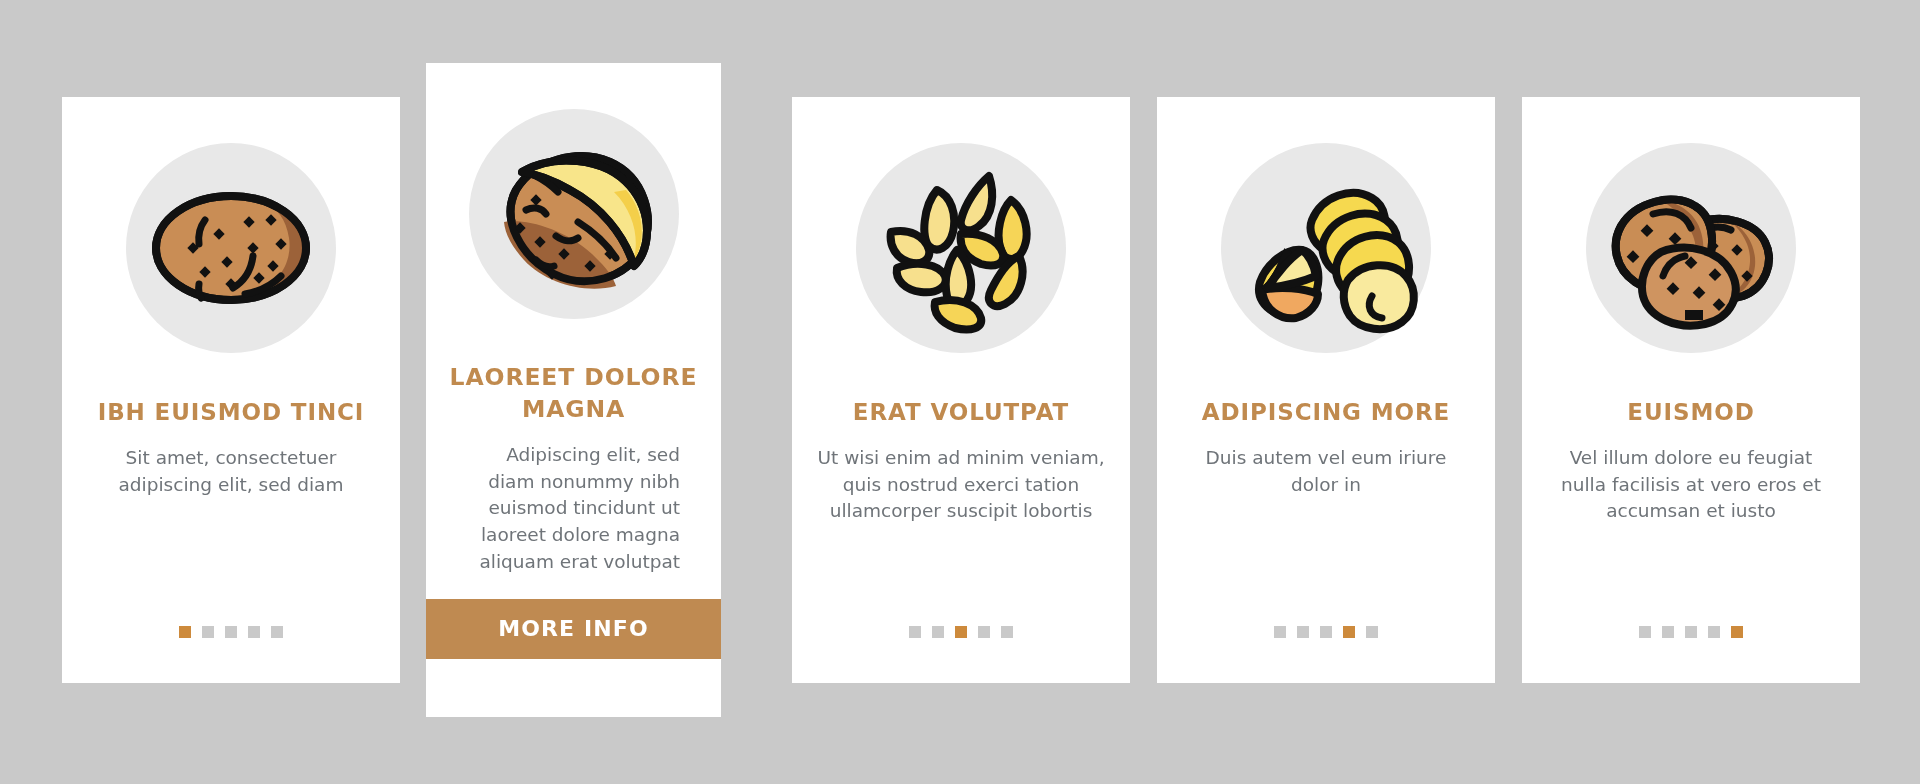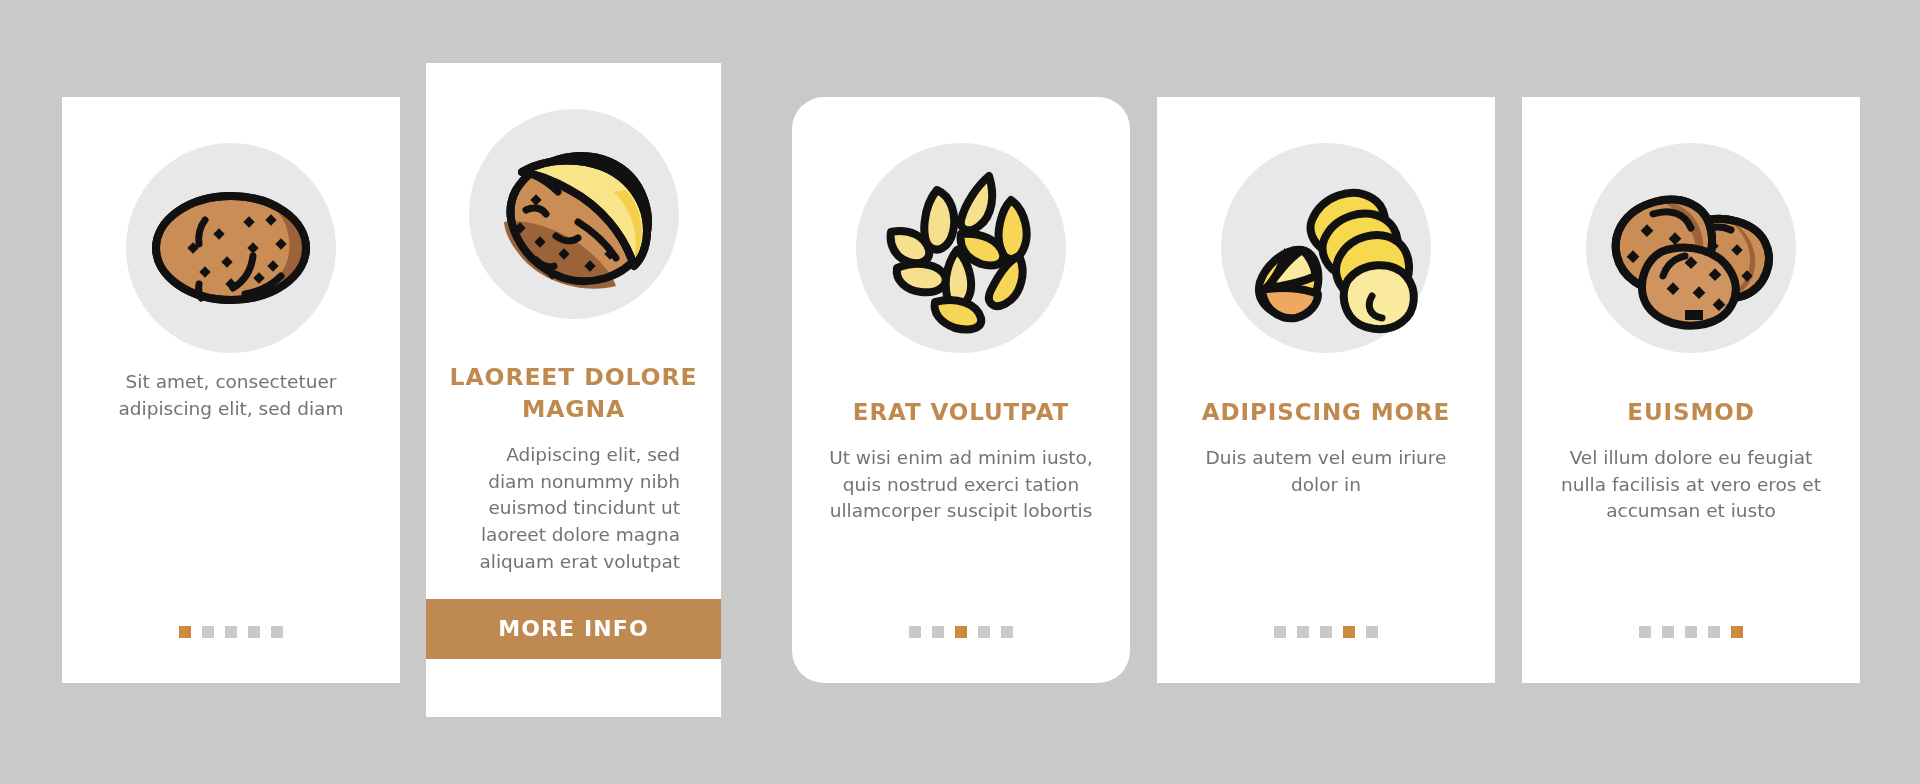--- a/index.html
+++ b/index.html
@@ -108,20 +108,21 @@
           <rect x="70" y="120" width="8" height="8" transform="rotate(45 74 124)"></rect>
           <rect x="96" y="132" width="8" height="8" transform="rotate(45 100 136)"></rect>
           <rect x="124" y="126" width="8" height="8" transform="rotate(45 128 130)"></rect>
         </g>
         <path d="M74 72 C68 80 67 88 68 96" fill="none" stroke="#111111" stroke-width="7" stroke-linecap="round"></path>
         <path d="M122 108 C120 124 112 134 102 140" fill="none" stroke="#111111" stroke-width="7" stroke-linecap="round"></path>
         <path d="M150 128 C140 138 126 144 114 146" fill="none" stroke="#111111" stroke-width="7" stroke-linecap="round"></path>
         <path d="M68 136 C67 142 68 146 70 150" fill="none" stroke="#111111" stroke-width="7" stroke-linecap="round"></path>
       </svg>
     </div>
+    <div class="card-title">IBH EUISMOD TINCI</div>
     <div class="card-body">Sit amet, consectetuer adipiscing elit, sed diam</div>
     <div class="spacer"></div>
     <div class="dots">
       <span class="dot active"></span>
       <span class="dot"></span>
       <span class="dot"></span>
       <span class="dot"></span>
       <span class="dot"></span>
     </div>
   </div>
@@ -150,38 +151,38 @@
         <path d="M82 122 C90 128 98 128 104 124" fill="none" stroke="#111111" stroke-width="7" stroke-linecap="round"></path>
         <path d="M62 146 C68 152 74 154 80 152" fill="none" stroke="#111111" stroke-width="7" stroke-linecap="round"></path>
       </svg>
     </div>
     <div class="card-title">LAOREET DOLORE MAGNA</div>
     <div class="card-body">Adipiscing elit, sed diam nonummy nibh euismod tincidunt ut laoreet dolore magna aliquam erat volutpat</div>
     <div class="spacer"></div>
     <button class="more-btn">MORE INFO</button>
   </div>
 
-  <div class="card regular" style="left:792px;width:338px;border-radius:32px;">
+  <div class="card regular" style="left:792px;width:338px;">
     <div class="icon-wrap">
       <svg width="200" height="200" viewBox="0 0 200 200">
         <g stroke="#111111" stroke-width="8" stroke-linejoin="round">
           <path d="M76 42 C90 48 96 66 92 84 C88 100 76 106 68 98 C60 90 62 58 76 42 Z" fill="#f7e08d"></path>
           <path d="M128 28 C134 46 132 68 118 78 C108 86 98 82 100 72 C104 56 116 38 128 28 Z" fill="#f7e08d"></path>
           <path d="M150 52 C164 62 170 86 162 102 C156 114 144 114 140 102 C134 86 140 62 150 52 Z" fill="#f6d557"></path>
           <path d="M30 84 C48 80 64 88 68 102 C70 112 60 118 48 114 C34 110 28 96 30 84 Z" fill="#f7e08d"></path>
           <path d="M100 86 C120 84 138 92 142 106 C144 116 134 120 120 116 C104 110 98 98 100 86 Z" fill="#f6d557"></path>
           <path d="M36 120 C56 112 78 116 84 128 C88 138 76 146 60 144 C44 142 34 132 36 120 Z" fill="#f7e08d"></path>
           <path d="M96 102 C110 116 114 140 106 152 C100 162 88 160 86 148 C82 130 88 112 96 102 Z" fill="#f7e08d"></path>
           <path d="M158 108 C166 124 160 148 144 156 C132 162 124 154 130 142 C138 126 148 112 158 108 Z" fill="#f6d557"></path>
           <path d="M74 154 C96 148 116 156 120 170 C122 180 110 184 94 180 C78 174 72 164 74 154 Z" fill="#f6d557"></path>
         </g>
       </svg>
     </div>
     <div class="card-title">ERAT VOLUTPAT</div>
-    <div class="card-body">Ut wisi enim ad minim iusto, quis nostrud exerci tation ullamcorper suscipit lobortis</div>
+    <div class="card-body">Ut wisi enim ad minim veniam, quis nostrud exerci tation ullamcorper suscipit lobortis</div>
     <div class="spacer"></div>
     <div class="dots">
       <span class="dot"></span>
       <span class="dot"></span>
       <span class="dot active"></span>
       <span class="dot"></span>
       <span class="dot"></span>
     </div>
   </div>
 

